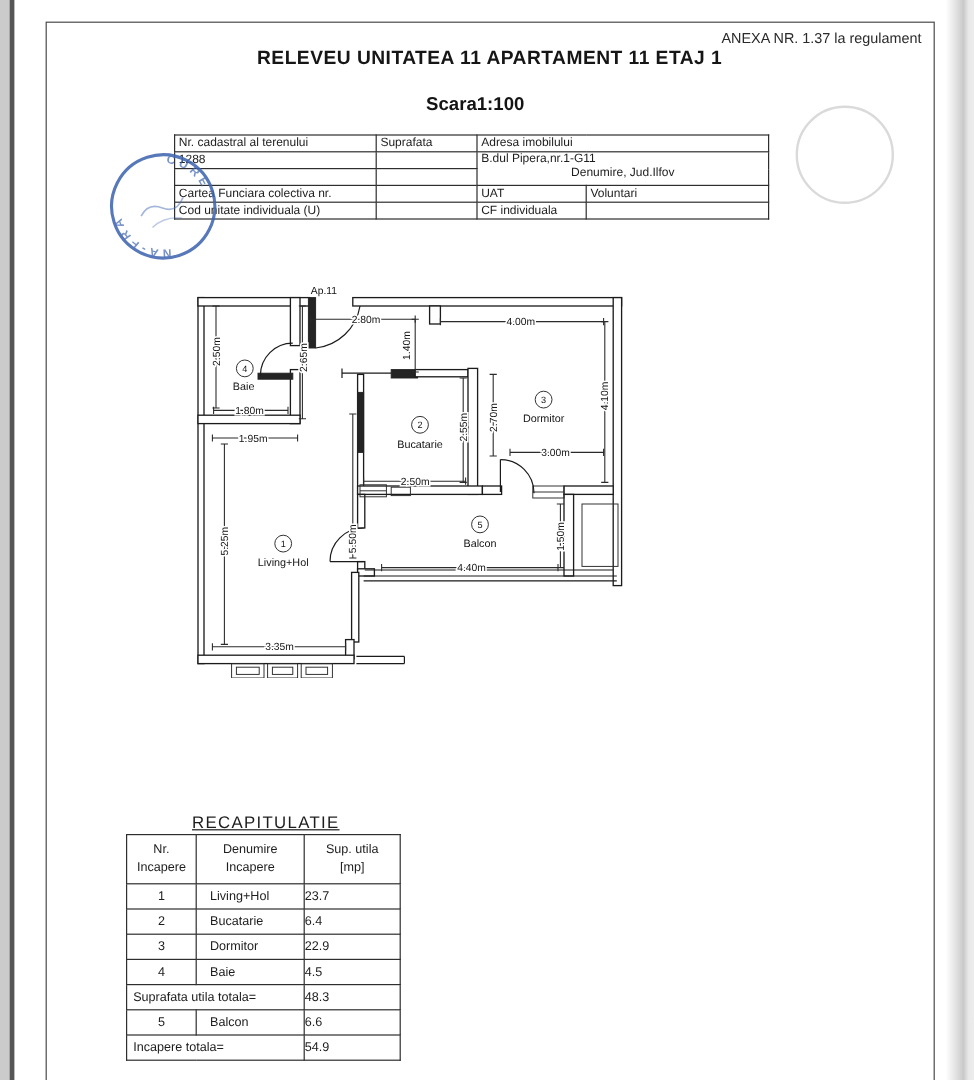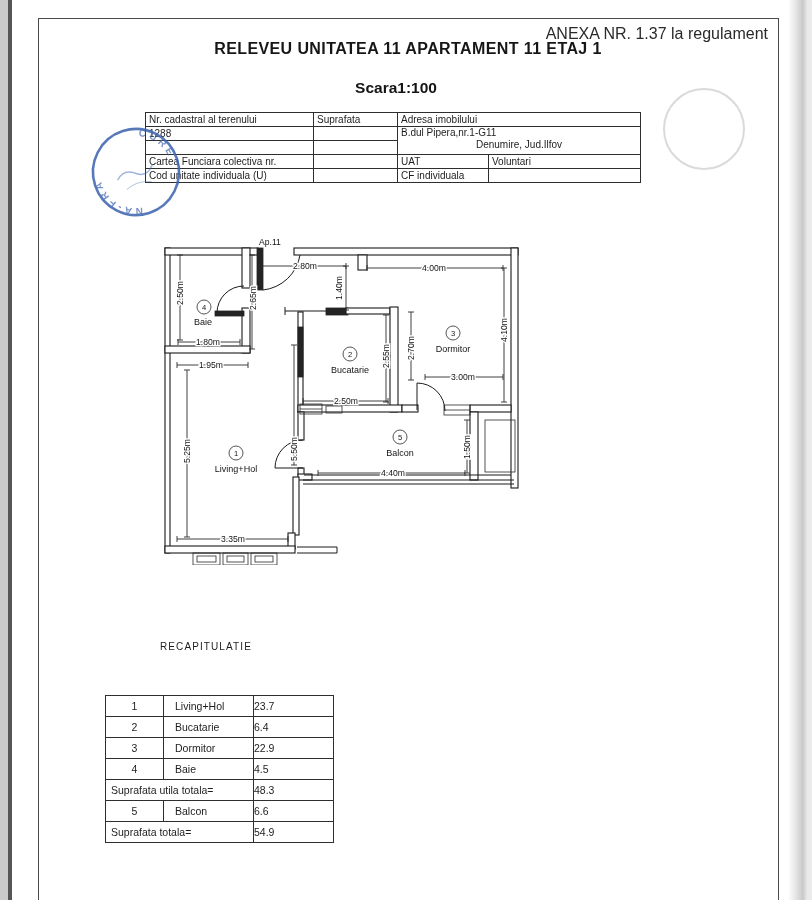--- a/index.html
+++ b/index.html
@@ -7,21 +7,21 @@
     width:812px;height:900px;position:relative;overflow:hidden;
     background:#ffffff;font-family:"Liberation Sans",sans-serif;color:#1f1f1f;
   }
   .edge-left-outer{position:absolute;left:0;top:0;width:8px;height:900px;background:#cbcbcb;}
   .edge-left-line{position:absolute;left:8px;top:0;width:4px;height:900px;background:#565656;}
   .edge-right{position:absolute;left:788px;top:0;width:24px;height:900px;
     background:linear-gradient(to right,#ffffff 0%,#e3e3e3 35%,#c9c9c9 62%,#e9e9e9 80%,#ececec 100%);}
   .doc-frame{position:absolute;left:38px;top:18px;width:739px;height:920px;
     border:1.4px solid #4a4a4a;background:transparent;}
   .anexa-note{position:absolute;left:38px;top:25px;width:730px;text-align:right;
-    font-size:16px;color:#2a2a2a;}
+    font-size:12px;color:#2a2a2a;}
   .doc-title{position:absolute;left:38px;top:40px;width:740px;text-align:center;
     font-size:16px;font-weight:bold;letter-spacing:.4px;color:#161616;white-space:nowrap;}
   .doc-scale{position:absolute;left:0;top:79px;width:792px;text-align:center;
     font-size:15.5px;font-weight:bold;color:#141414;}
   
   .info-table{position:absolute;left:145px;top:112px;border-collapse:collapse;table-layout:fixed;}
   .info-table td{border:1.4px solid #2e2e2e;font-size:10px;line-height:11.5px;
     padding:0 3px;white-space:nowrap;height:13px;vertical-align:middle;color:#1d1d1d;}
   .info-table td.addr{vertical-align:top;margin-left:20px;}
   .addr-l2{text-align:center;}
@@ -39,22 +39,22 @@
   .plan .dimline{stroke:#2b2b2b;stroke-width:.9;fill:none;}
   .plan text{font-family:"Liberation Sans",sans-serif;}
   .plan .dim{font-size:8.6px;fill:#141414;text-anchor:middle;
     paint-order:stroke;stroke:#ffffff;stroke-width:2.6px;}
   .plan .roomname{font-size:9px;fill:#141414;text-anchor:middle;
     paint-order:stroke;stroke:#ffffff;stroke-width:2px;}
   .plan .roomnum{font-size:7.6px;fill:#141414;text-anchor:middle;}
   .plan .apt{font-size:8.6px;fill:#141414;
     paint-order:stroke;stroke:#ffffff;stroke-width:2.2px;}
   
-  .recap-title{position:absolute;left:160px;top:641px;font-size:10px;
-    letter-spacing:1.1px;color:#1d1d1d;}
+  .recap-title{position:absolute;left:160px;top:677px;font-size:14px;
+    letter-spacing:1.1px;color:#1d1d1d;text-decoration:underline;}
   .recap-table{position:absolute;left:105px;top:695px;border-collapse:collapse;table-layout:fixed;}
   .recap-table td{border:1.4px solid #2e2e2e;font-size:10.5px;color:#1d1d1d;
     padding:0;height:20px;vertical-align:middle;}
   .recap-table td.hd{height:40px;vertical-align:middle;text-align:center;line-height:15px;}
   .recap-table .c-num{text-align:center;}
   .recap-table .c-name{padding-left:11px;}
   .recap-table .c-val{text-align:left;}
   .recap-table .c-total{padding-left:5px;}
 </style>
 </head>
@@ -243,20 +243,34 @@
 
 <div class="recap-title">RECAPITULATIE</div>
 
 <table class="recap-table">
   <colgroup>
       <col style="width:58px">
       <col style="width:90px">
       <col style="width:80px">
     </colgroup>
   <tbody>
+      <tr>
+    <td class="hd">
+      <div>Nr.</div>
+      <div>Incapere</div>
+    </td>
+    <td class="hd">
+      <div>Denumire</div>
+      <div>Incapere</div>
+    </td>
+    <td class="hd">
+      <div>Sup. utila</div>
+      <div>[mp]</div>
+    </td>
+  </tr>
   <tr>
     <td class="c-num">1</td>
     <td class="c-name">Living+Hol</td>
     <td class="c-val">23.7</td>
   </tr>
   <tr>
     <td class="c-num">2</td>
     <td class="c-name">Bucatarie</td>
     <td class="c-val">6.4</td>
   </tr>
@@ -273,17 +287,17 @@
   <tr>
     <td colspan="2" class="c-total">Suprafata utila totala=</td>
     <td class="c-val">48.3</td>
   </tr>
   <tr>
     <td class="c-num">5</td>
     <td class="c-name">Balcon</td>
     <td class="c-val">6.6</td>
   </tr>
   <tr>
-    <td colspan="2" class="c-total">Suprafata totala=</td>
+    <td colspan="2" class="c-total">Incapere totala=</td>
     <td class="c-val">54.9</td>
   </tr>
 </tbody>
   </table>
 
 </body></html>

